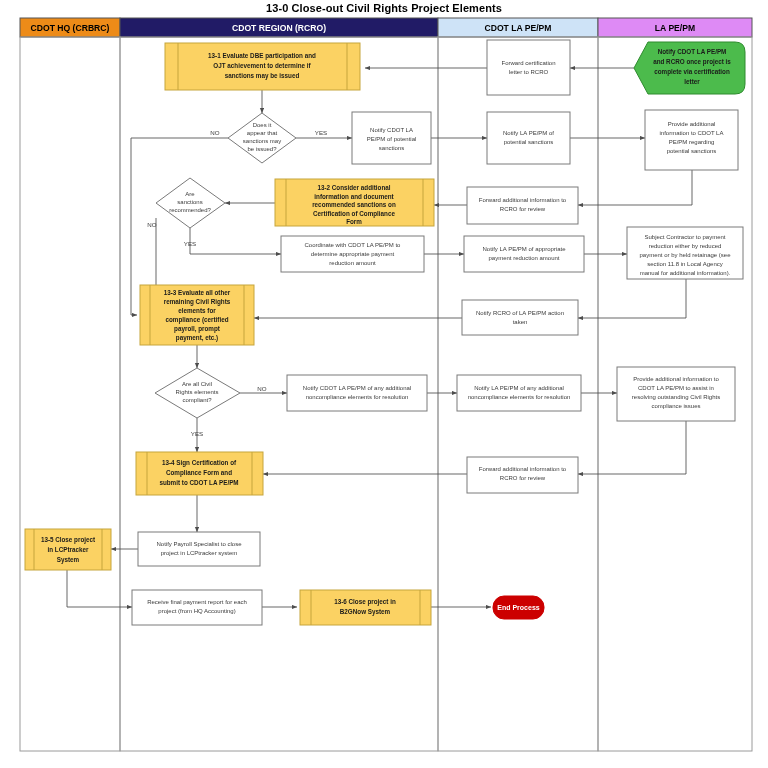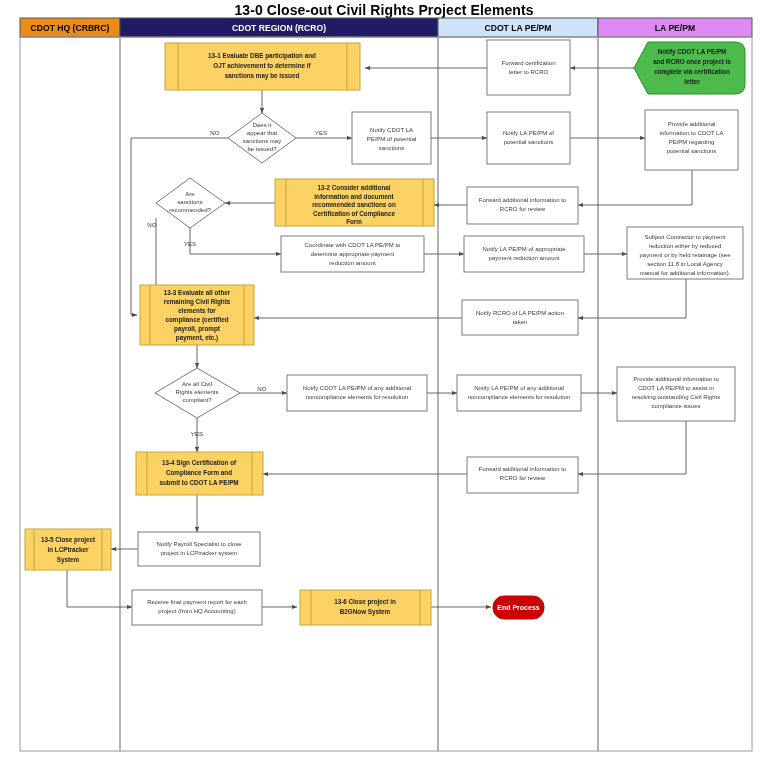--- a/index.html
+++ b/index.html
@@ -4,21 +4,21 @@
 <style>
   html,body{margin:0;padding:0;}
   body{
     width:768px;height:768px;background:#ffffff;
     font-family:"Liberation Sans", sans-serif;
     overflow:hidden;
   }
   #stage{position:relative;width:768px;height:768px;}
   #chart-title{
     position:absolute;left:0;top:2px;width:768px;text-align:center;
-    font-size:14px;font-weight:bold;color:#000;letter-spacing:.1px;
+    font-size:11px;font-weight:bold;color:#000;letter-spacing:.1px;
   }
   svg{position:absolute;left:0;top:0;}
   .lane-hdr-txt{font-size:8.6px;font-weight:bold;text-anchor:middle;dominant-baseline:middle;}
   .node-txt{font-size:6px;fill:#3b3b3b;text-anchor:middle;}
   .node-txt-b{font-size:6.3px;font-weight:bold;fill:#1a1a1a;text-anchor:middle;}
   .dec-txt{font-size:6px;fill:#3b3b3b;text-anchor:middle;}
   .edge-lbl{font-size:6.2px;fill:#3b3b3b;text-anchor:middle;}
   .end-txt{font-size:7px;font-weight:bold;fill:#ffffff;text-anchor:middle;}
   .ln{stroke:#4d4d4d;stroke-width:.85;fill:none;}
   .lanebox{fill:none;stroke:#9a9a9a;stroke-width:1;}

